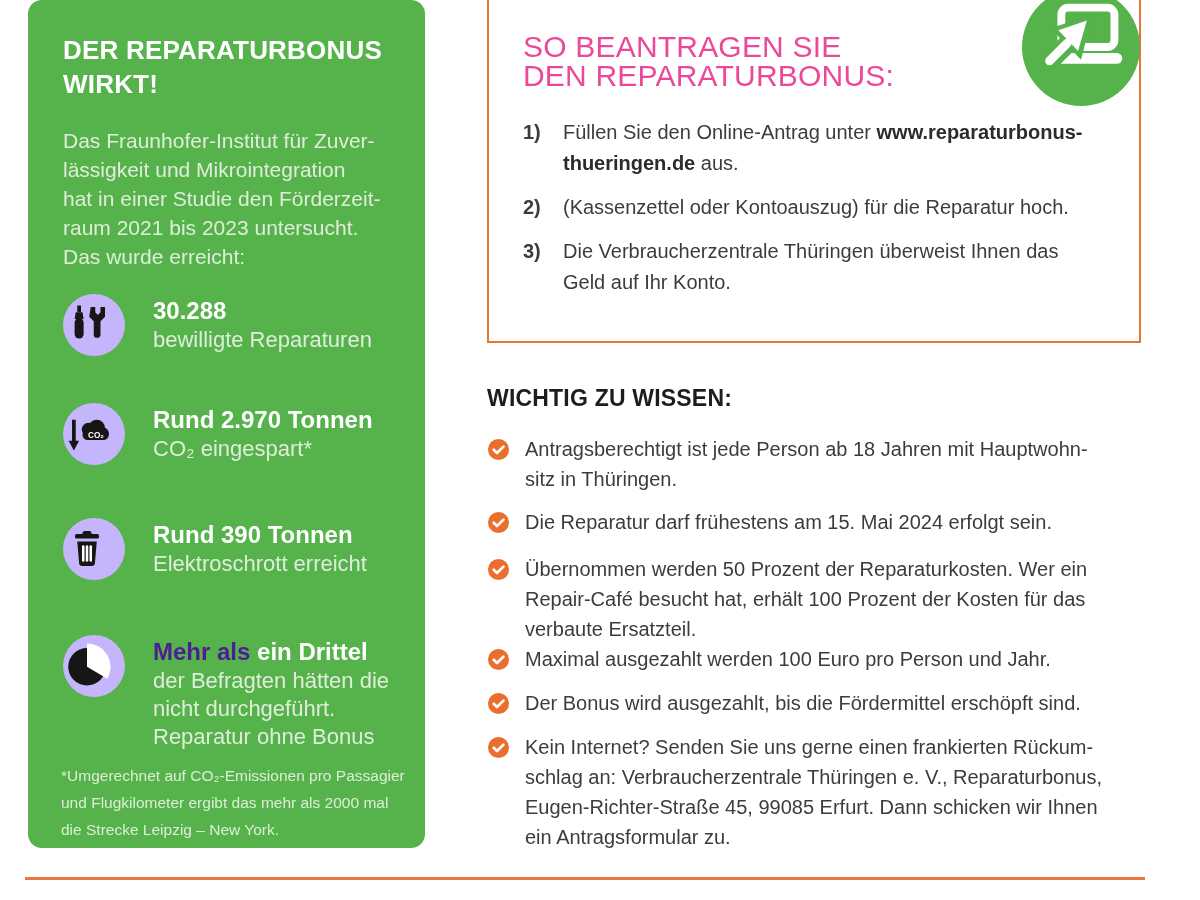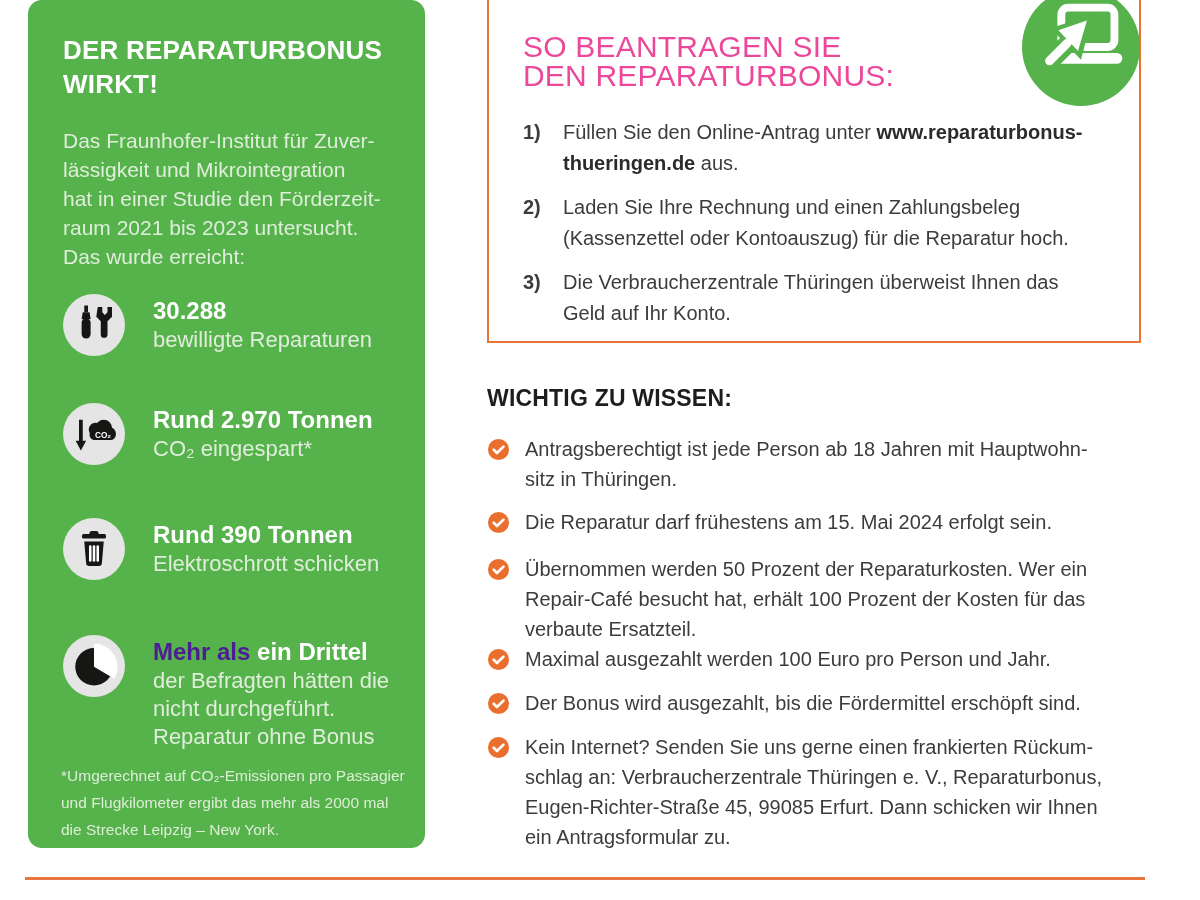--- a/index.html
+++ b/index.html
@@ -8,22 +8,22 @@
 
   
   .green-panel{position:absolute;left:28px;top:0;width:397px;height:848px;
                background:#56b24b;box-sizing:border-box;padding:33px 26px 0 35px;border-radius:14px;}
   .gp-title{font-size:26px;line-height:34px;font-weight:700;color:#ffffff;letter-spacing:.2px;}
   .gp-intro{margin-top:25px;font-size:21px;line-height:29px;color:#dfeeda;}
   .gp-intro div{white-space:nowrap;}
   .stats{margin-top:23px;}
   .stat{display:flex;align-items:flex-start;}
   .stat-m1{margin-bottom:47px;} .stat-m2{margin-bottom:53px;} .stat-m3{margin-bottom:55px;}
-  .stat-icon{flex:0 0 62px;width:62px;height:62px;border-radius:50%;background:#e5e5e5;
-             display:flex;align-items:center;justify-content:center;}
+  .stat-icon{flex:0 0 62px;width:62px;height:62px;border-radius:50%;background:#c4b5fd;
+             display:flex;align-items:center;}
   .stat-icon svg{width:48px;height:48px;}
   .stat-text{margin-left:28px;padding-top:2px;}
   .stat-value{font-size:24px;line-height:30px;font-weight:700;color:#ffffff;white-space:nowrap;}
   .stat-label{font-size:22px;line-height:28px;color:#dfeeda;white-space:nowrap;}
   .stat-lead{font-weight:700;color:#4c1d95;}
   .footnote{position:absolute;left:33px;bottom:5px;font-size:15.5px;line-height:27px;color:#dceed6;}
   .footnote div{white-space:nowrap;}
 
   
   .apply-box{position:absolute;left:487px;top:-14px;width:654px;height:357px;
@@ -112,21 +112,21 @@
             <rect x="26" y="8" width="12" height="6" rx="3" fill="#161615"></rect>
             <rect x="16" y="12" width="32" height="6" rx="2" fill="#161615"></rect>
             <path d="M19 22 h26 l-2.5 29 a4 4 0 0 1 -4 3.7 h-13 a4 4 0 0 1 -4 -3.7 Z" fill="#161615"></path>
             <rect x="25.3" y="27" width="3.4" height="22" rx="1.7" fill="#ffffff"></rect>
             <rect x="30.3" y="27" width="3.4" height="22" rx="1.7" fill="#ffffff"></rect>
             <rect x="35.3" y="27" width="3.4" height="22" rx="1.7" fill="#ffffff"></rect>
           </svg>
         </div>
         <div class="stat-text">
           <div class="stat-value">Rund 390 Tonnen</div>
-          <div class="stat-label">Elektroschrott schicken</div>
+          <div class="stat-label">Elektroschrott erreicht</div>
         </div>
       </div>
 
       <div class="stat">
         <div class="stat-icon">
           <svg viewBox="0 0 64 64">
             <circle cx="32" cy="33" r="25" fill="#161615"></circle>
             <path d="M32 33 L32 2 A31 31 0 0 1 59 49 Z" fill="#ffffff"></path>
           </svg>
         </div>
@@ -160,21 +160,20 @@
         <div class="step-num">1)</div>
         <div>
           <div class="step-line"><span>Füllen Sie den Online-Antrag unter </span><span class="b">www.reparaturbonus-</span></div>
           <div class="step-line"><span class="b">thueringen.de</span><span> aus.</span></div>
         </div>
       </div>
 
       <div class="step">
         <div class="step-num">2)</div>
         <div>
-          <div class="step-line">Laden Sie Ihre Rechnung und einen Zahlungsbeleg</div>
           <div class="step-line">(Kassenzettel oder Kontoauszug) für die Reparatur hoch.</div>
         </div>
       </div>
 
       <div class="step">
         <div class="step-num">3)</div>
         <div>
           <div class="step-line">Die Verbraucherzentrale Thüringen überweist Ihnen das</div>
           <div class="step-line">Geld auf Ihr Konto.</div>
         </div>

